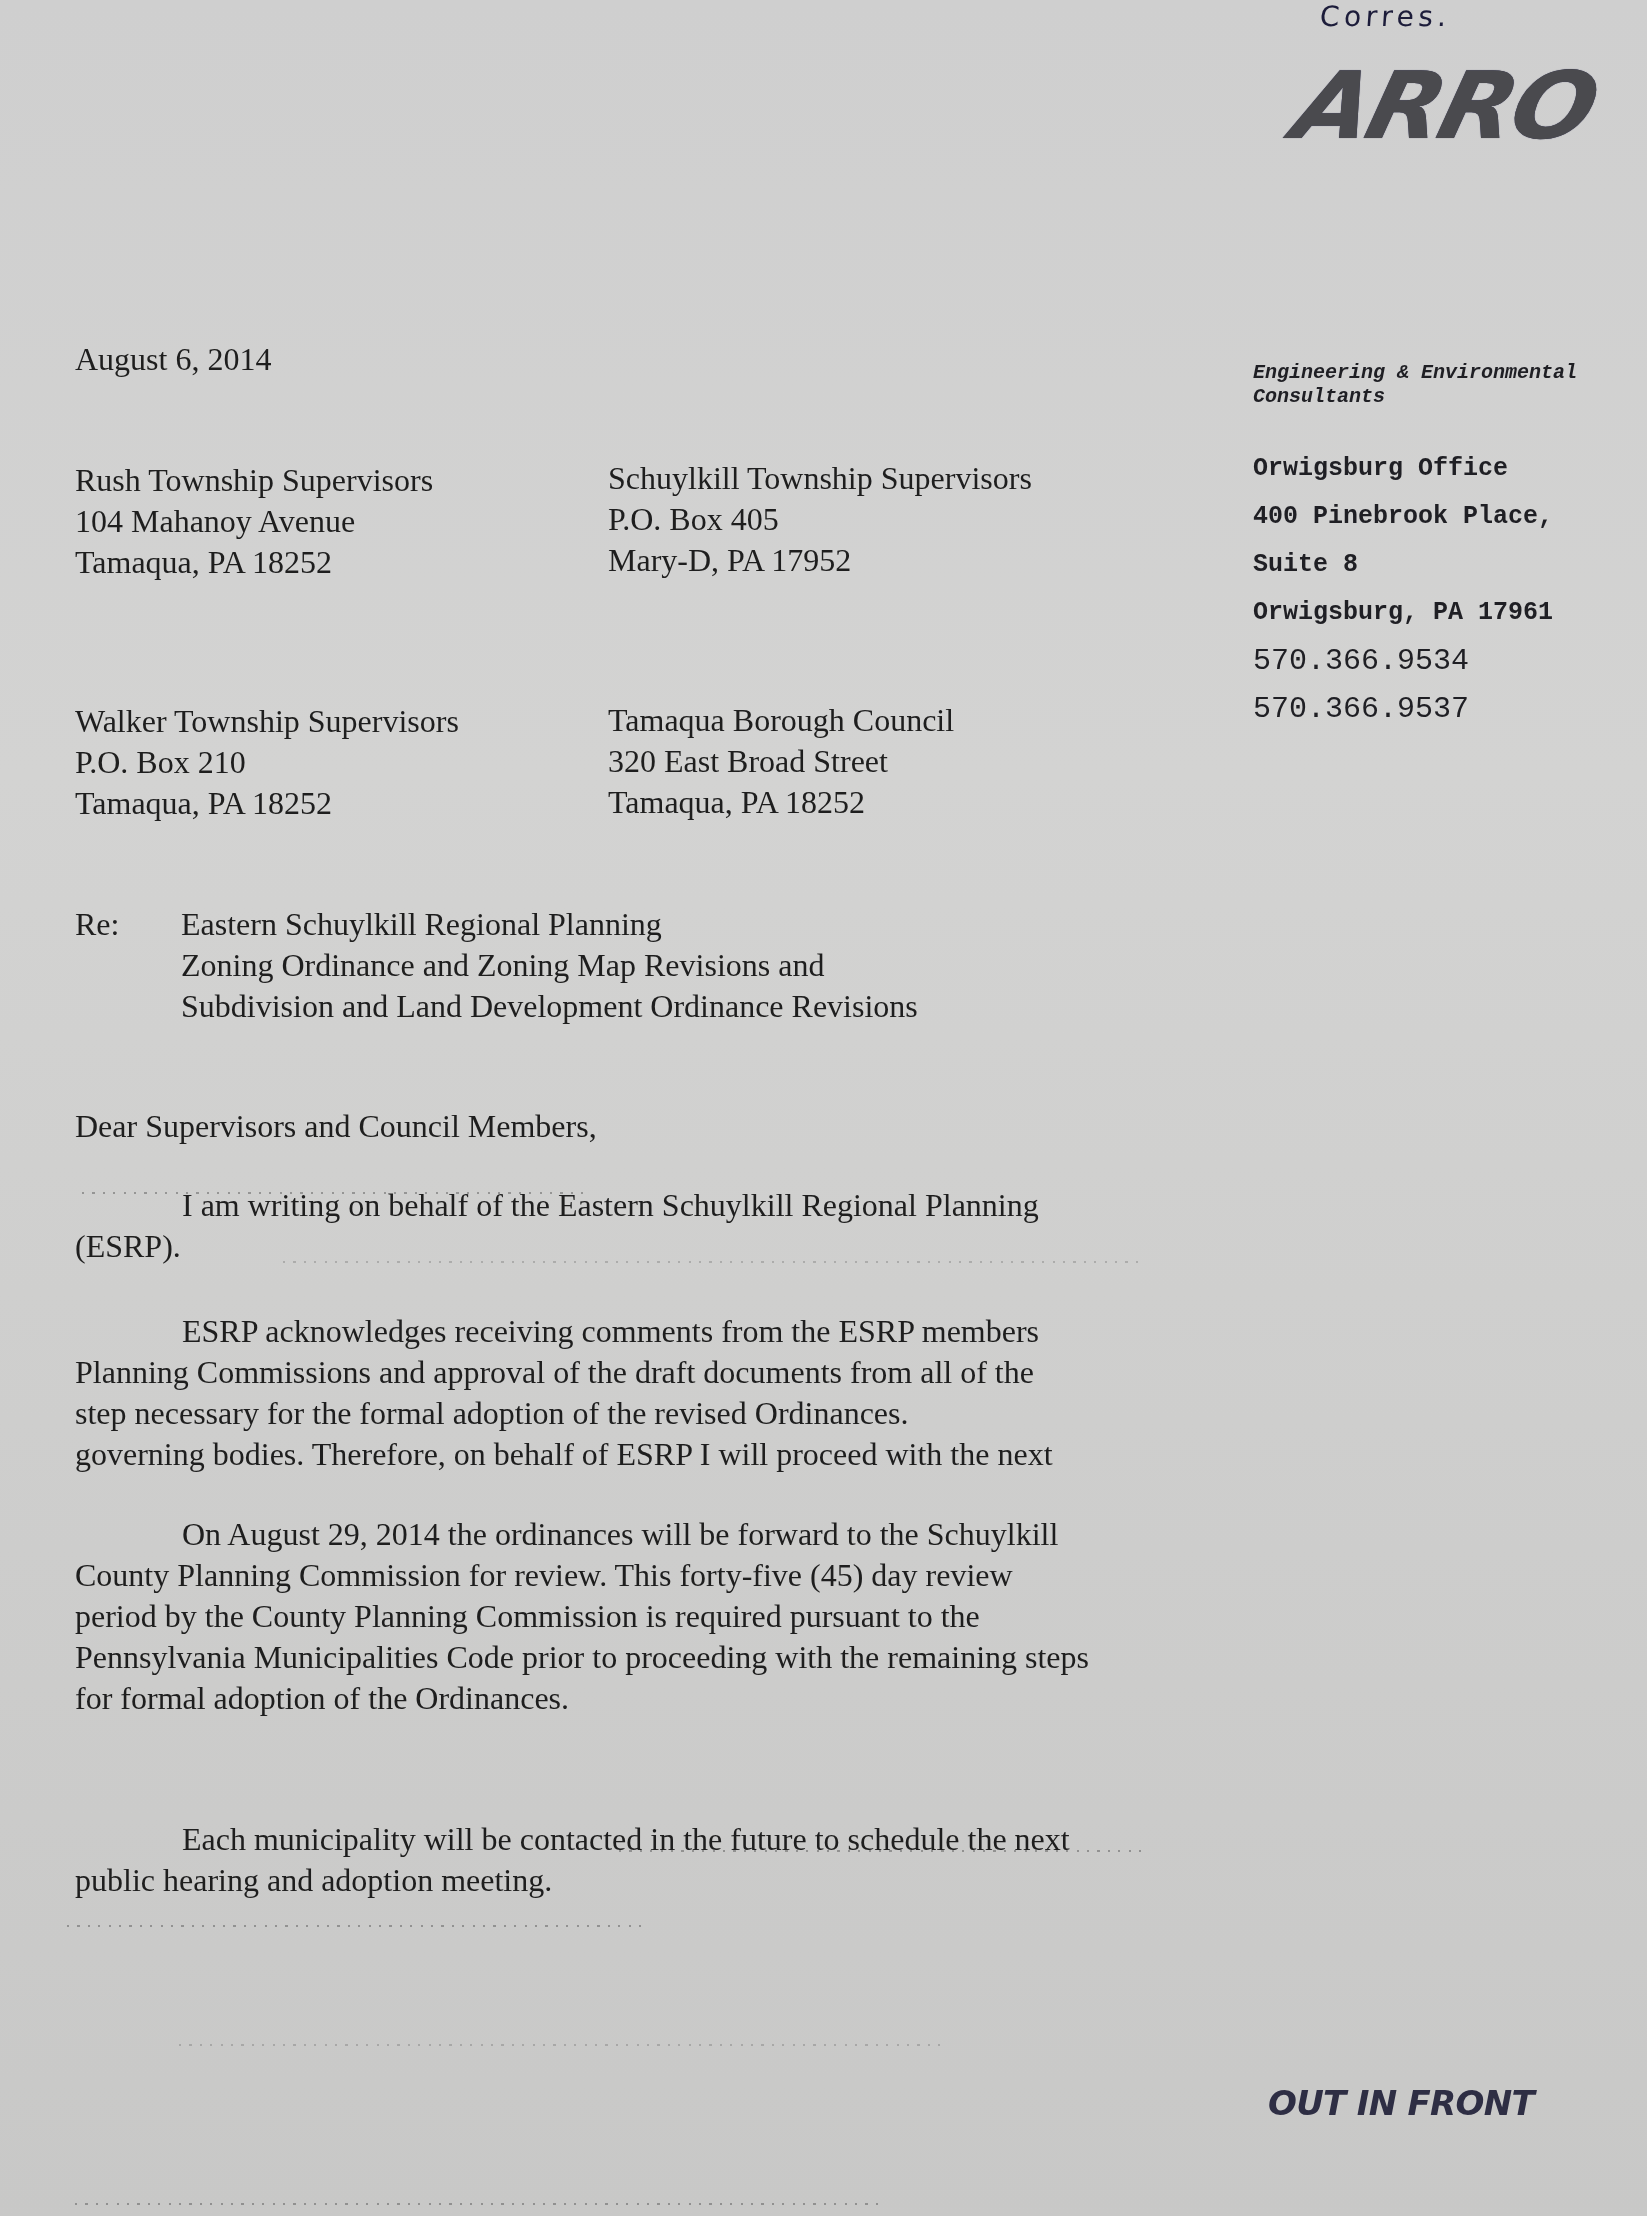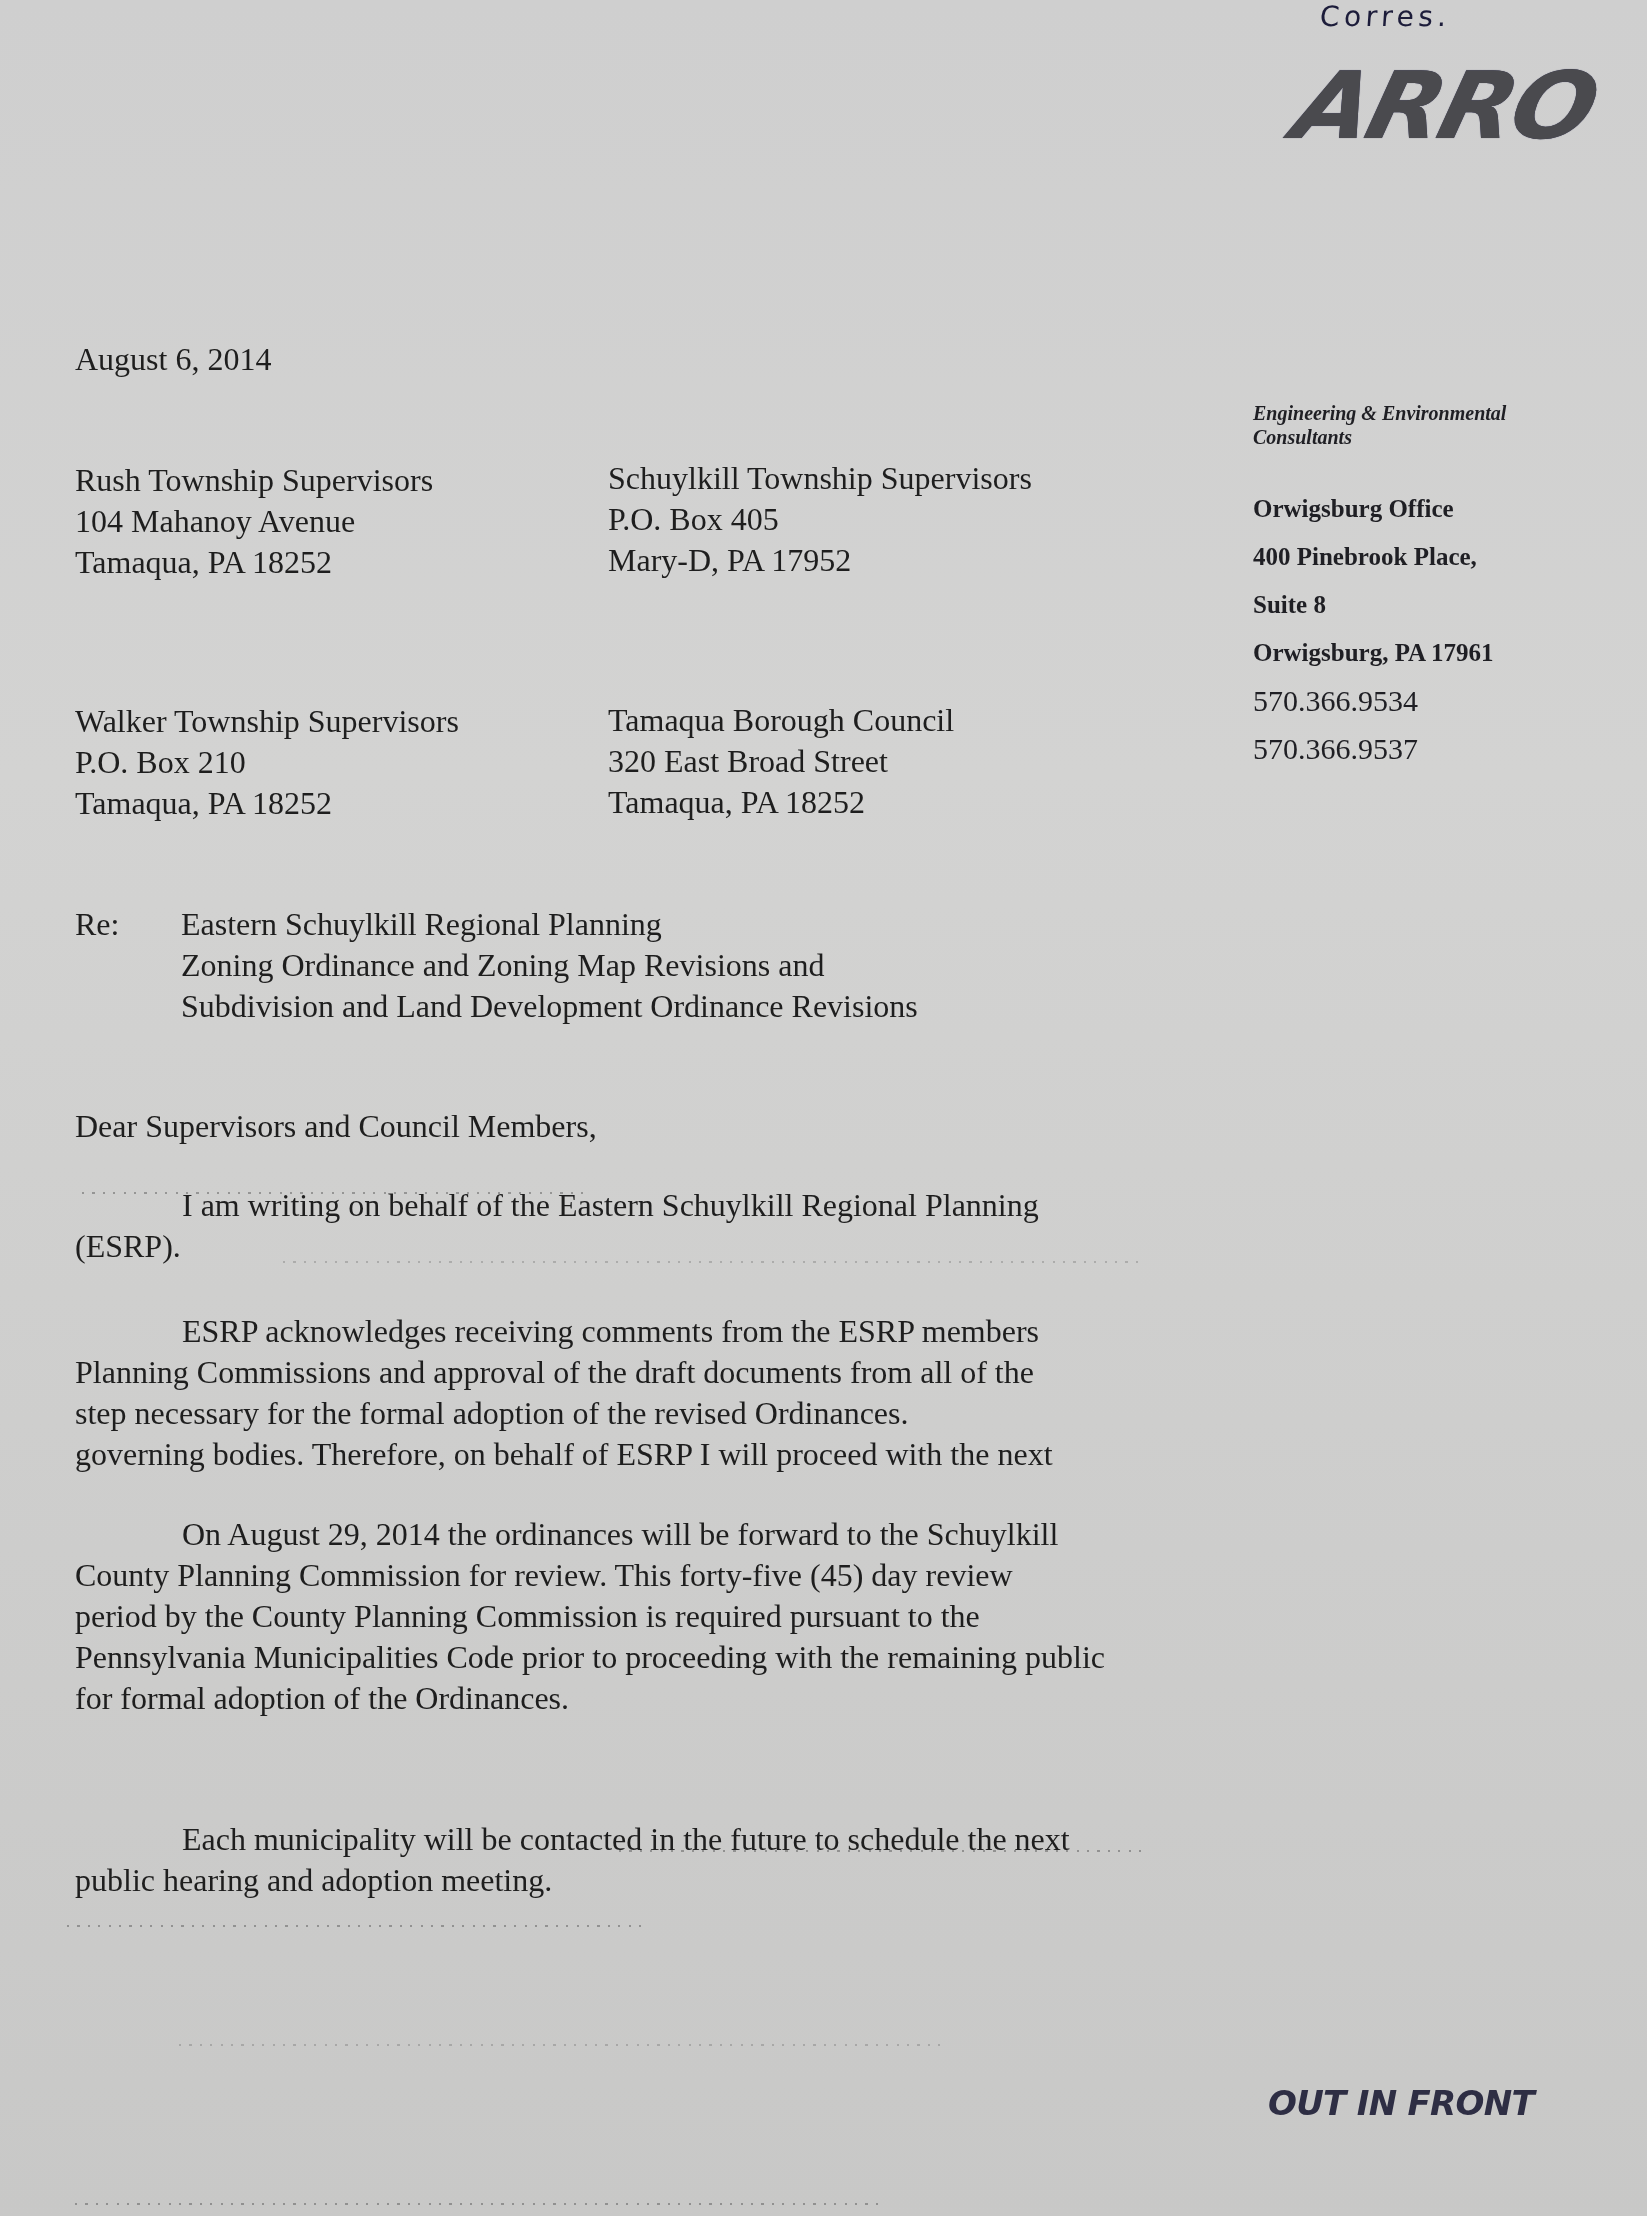--- a/index.html
+++ b/index.html
@@ -5,21 +5,21 @@
   html, body { margin: 0; padding: 0; }
   body {
     width: 1648px; height: 2216px; position: relative; overflow: hidden;
     background: linear-gradient(180deg, #cfcfcf 0%, #d3d3d2 35%, #cdcdcc 70%, #c8c8c7 100%);
     color: #1c1c1c;
     font-family: "Liberation Serif", "DejaVu Serif", serif;
   }
   .abs { position: absolute; }
   .serif { font-family: "Liberation Serif", "DejaVu Serif", serif; font-size: 32px; line-height: 41px; color: #1e1e1e; }
   .serif div { white-space: nowrap; }
-  .sans { font-family: Liberation Serif, serif; color: #1f1f24; margin-top: 40px; }
+  .sans { font-family: Liberation Mono, monospace; color: #1f1f24; }
   .handwrite {
     left: 1320px; top: 0px; font-family: "DejaVu Sans", sans-serif; font-size: 28px;
     letter-spacing: 4.5px; color: #1c1c3a; transform: skewX(-4deg);
   }
   .logo {
     left: 1304px; top: 61px; font-family: "DejaVu Sans", sans-serif; font-weight: bold;
     font-style: italic; font-size: 93px; letter-spacing: -3px; color: #4a4a4e;
     transform: skewX(-14deg) scaleX(1.05); line-height: 90px;
     text-shadow: 0 0 0.7px #22224a;
   }
@@ -112,21 +112,21 @@
   <div class="indent">ESRP acknowledges receiving comments from the ESRP members</div>
   <div>Planning Commissions and approval of the draft documents from all of the</div>
   <div>step necessary for the formal adoption of the revised Ordinances.</div>
   <div>governing bodies.  Therefore, on behalf of ESRP I will proceed with the next</div>
 </div>
 
 <div class="abs serif para p3">
   <div class="indent">On August 29, 2014 the ordinances will be forward to the Schuylkill</div>
   <div>County Planning Commission for review.  This forty-five (45) day review</div>
   <div>period by the County Planning Commission is required pursuant to the</div>
-  <div>Pennsylvania Municipalities Code prior to proceeding with the remaining public</div>
+  <div>Pennsylvania Municipalities Code prior to proceeding with the remaining steps</div>
   <div>for formal adoption of the Ordinances.</div>
 </div>
 
 <div class="abs serif para p4">
   <div class="indent">Each municipality will be contacted in the future to schedule the next</div>
   <div>public hearing and adoption meeting.</div>
 </div>
 
 <div class="noise" style="left:82px; top:1192px; width:507px;"></div>
 <div class="noise" style="left:283px; top:1261px; width:858px; opacity:0.6;"></div>

